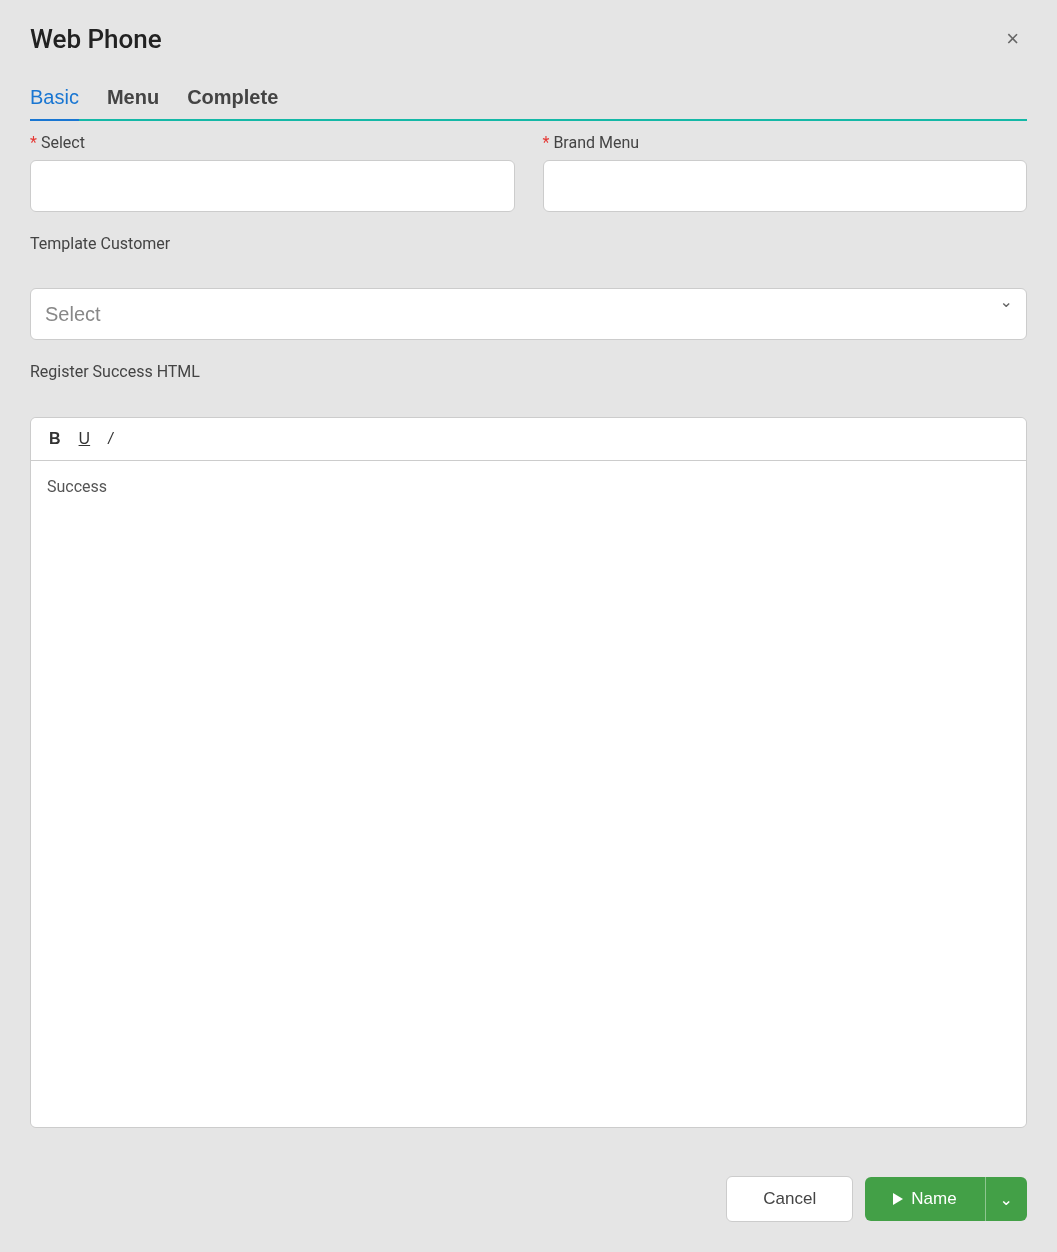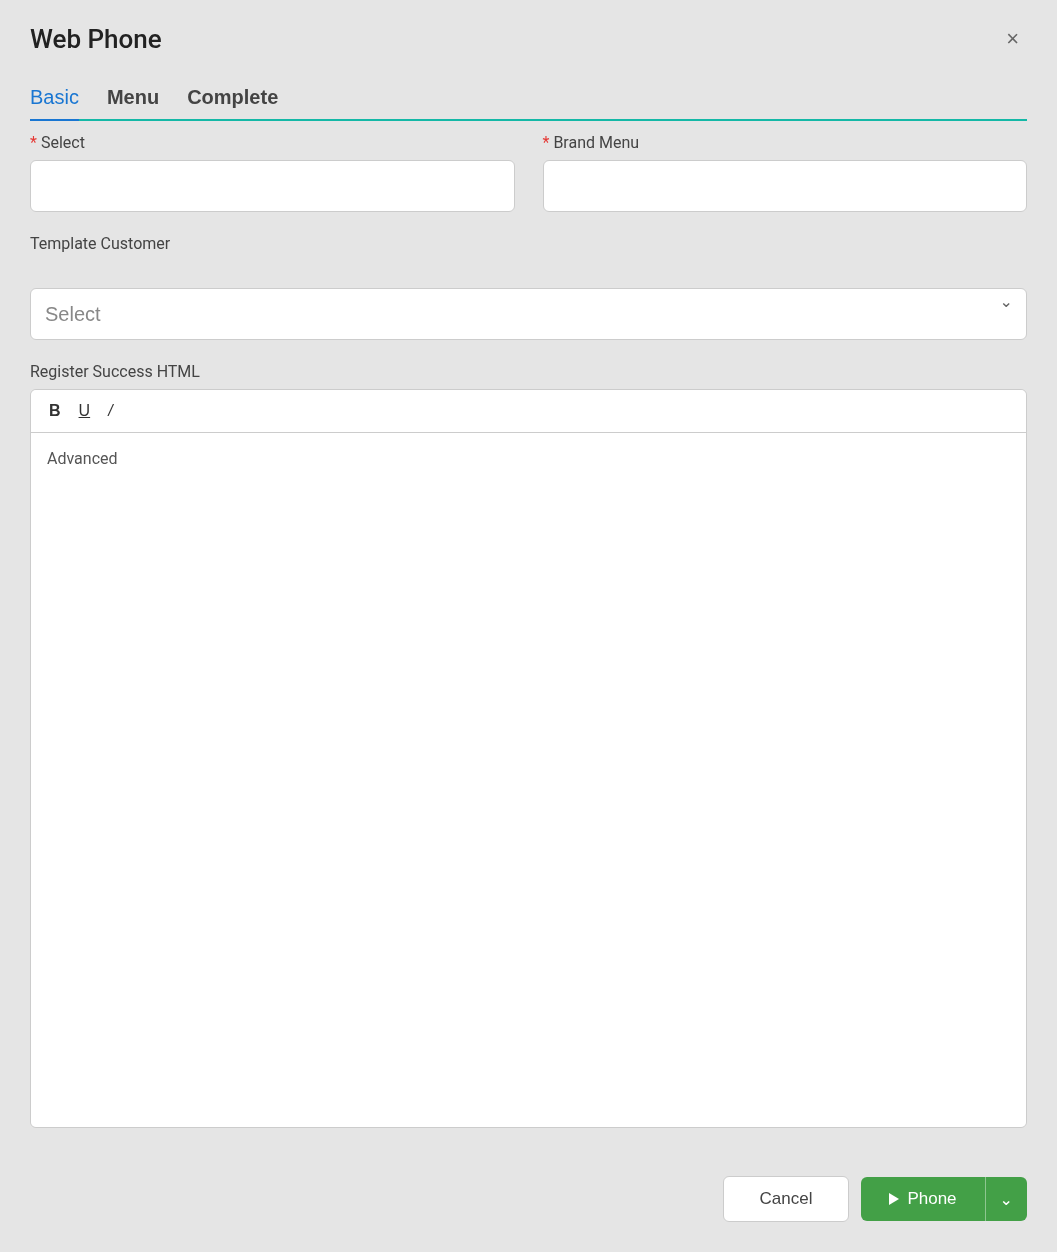--- a/index.html
+++ b/index.html
@@ -185,20 +185,21 @@
       color: #555;
       min-height: 380px;
       background: #fff;
       outline: none;
     }
     .rich-text-section {
       display: flex;
       flex-direction: column;
       flex: 1;
       margin-bottom: 28px;
+      gap: 28px;
     }
     .dialog-footer {
       display: flex;
       justify-content: flex-end;
       align-items: center;
       gap: 0;
       padding-top: 20px;
     }
     .cancel-btn {
       background: #fff;
@@ -303,32 +304,32 @@
 
     <div class="rich-text-section">
       <label class="rich-text-label">Register Success HTML</label>
       <div class="rich-text-editor">
         <div class="rich-text-toolbar">
           <button class="toolbar-btn">B</button>
           <button class="toolbar-btn toolbar-btn-u">U</button>
           <button class="toolbar-btn toolbar-btn-i">/</button>
         </div>
         <div class="rich-text-body" contenteditable="true" style="">
-          <span>Advanced</span>
+          <span>Success</span>
         </div>
       </div>
     </div>
 
   </div>
 
   <div class="dialog-footer">
     <button class="cancel-btn">Cancel</button>
     <div class="save-btn-group">
       <button class="save-btn-main">
         <span class="play-icon"></span>
-        <span>Phone</span>
+        <span>Name</span>
       </button>
       <button class="save-btn-dropdown">
         <span>⌄</span>
       </button>
     </div>
   </div>
 </div>
 
 </body></html>

